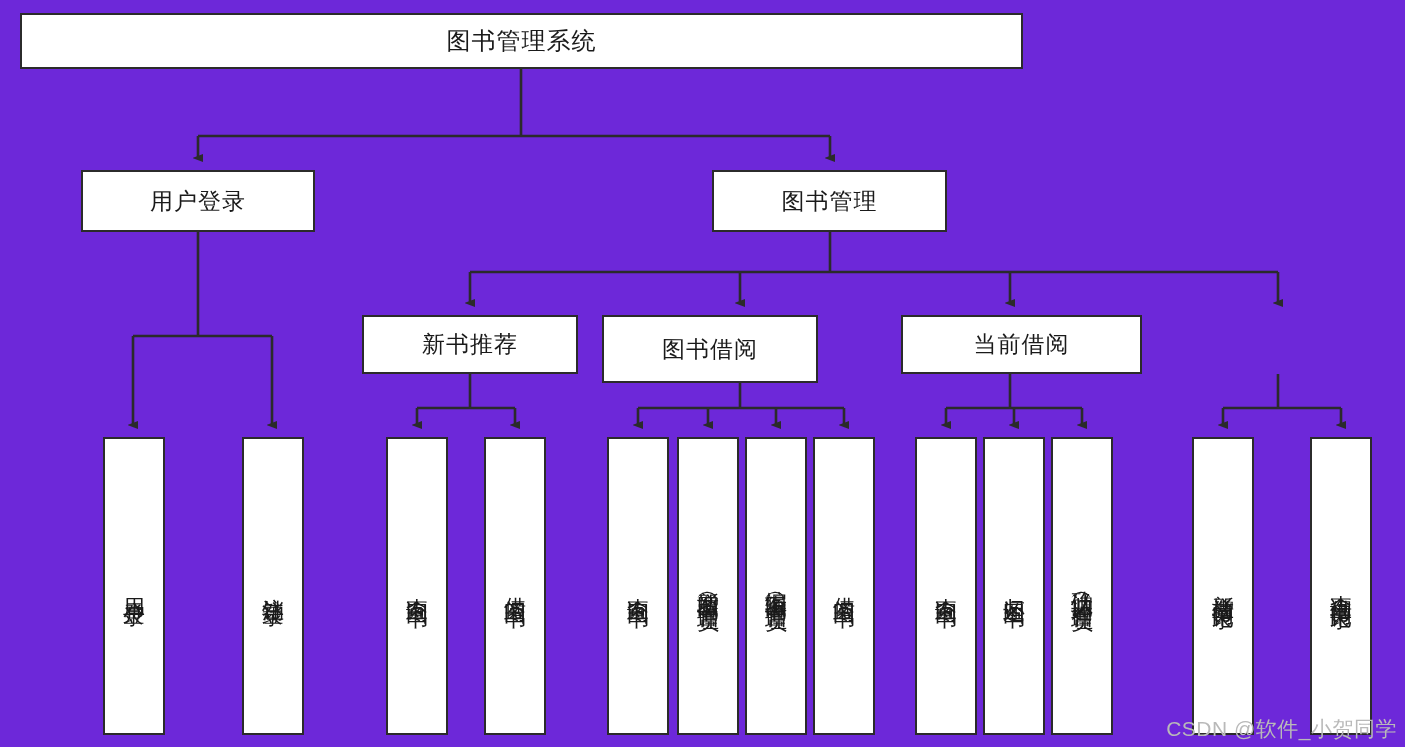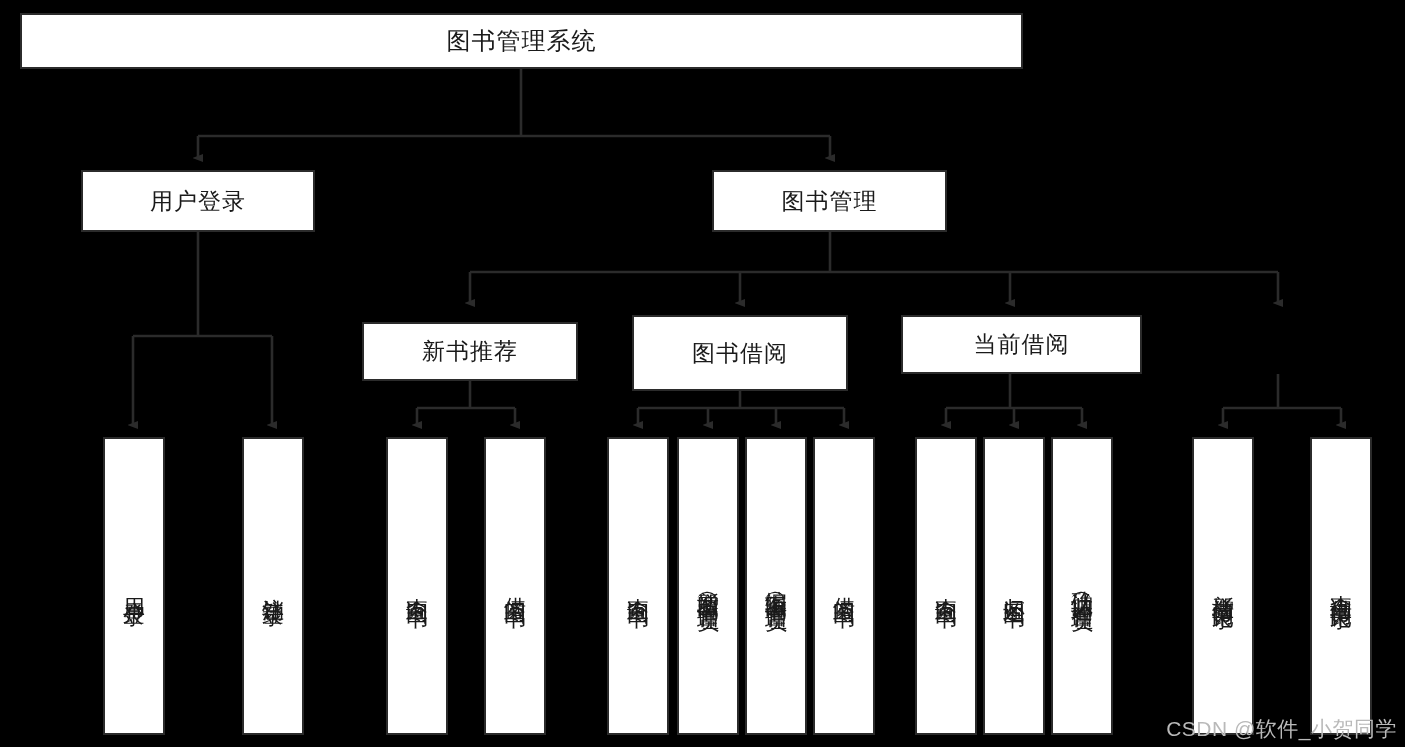--- a/index.html
+++ b/index.html
@@ -7,21 +7,21 @@
     padding: 0;
     background: #ffffff;
   }
   body {
     font-family: "Liberation Sans", "DejaVu Sans", sans-serif;
   }
   #canvas {
     position: relative;
     width: 1405px;
     height: 747px;
-    background: #000000;
+    background: #6d28d9;
     overflow: hidden;
   }
   #edges {
     position: absolute;
     left: 0;
     top: 0;
     width: 1405px;
     height: 747px;
   }
   .node {
@@ -128,24 +128,24 @@
     <span class="label">图书管理系统</span>
   </div>
 
   <div class="node horizontal" style="left:81px; top:170px; width:234px; height:62px;">
     <span class="label">用户登录</span>
   </div>
   <div class="node horizontal" style="left:712px; top:170px; width:235px; height:62px;">
     <span class="label">图书管理</span>
   </div>
 
-  <div class="node horizontal" style="left:362px; top:315px; width:216px; height:59px;margin-top:7px;">
+  <div class="node horizontal" style="left:362px; top:315px; width:216px; height:59px;">
     <span class="label">新书推荐</span>
   </div>
-  <div class="node horizontal" style="left:632px; top:315px; width:216px; height:76px;">
+  <div class="node horizontal" style="left:602px; top:315px; width:216px; height:68px;">
     <span class="label">图书借阅</span>
   </div>
   <div class="node horizontal" style="left:901px; top:315px; width:241px; height:59px;">
     <span class="label">当前借阅</span>
   </div>
 
   <div class="node vertical" style="left:103px; top:437px; width:62px; height:298px;">
     <span class="label">用户登录</span>
   </div>
   <div class="node vertical" style="left:242px; top:437px; width:62px; height:298px;">

